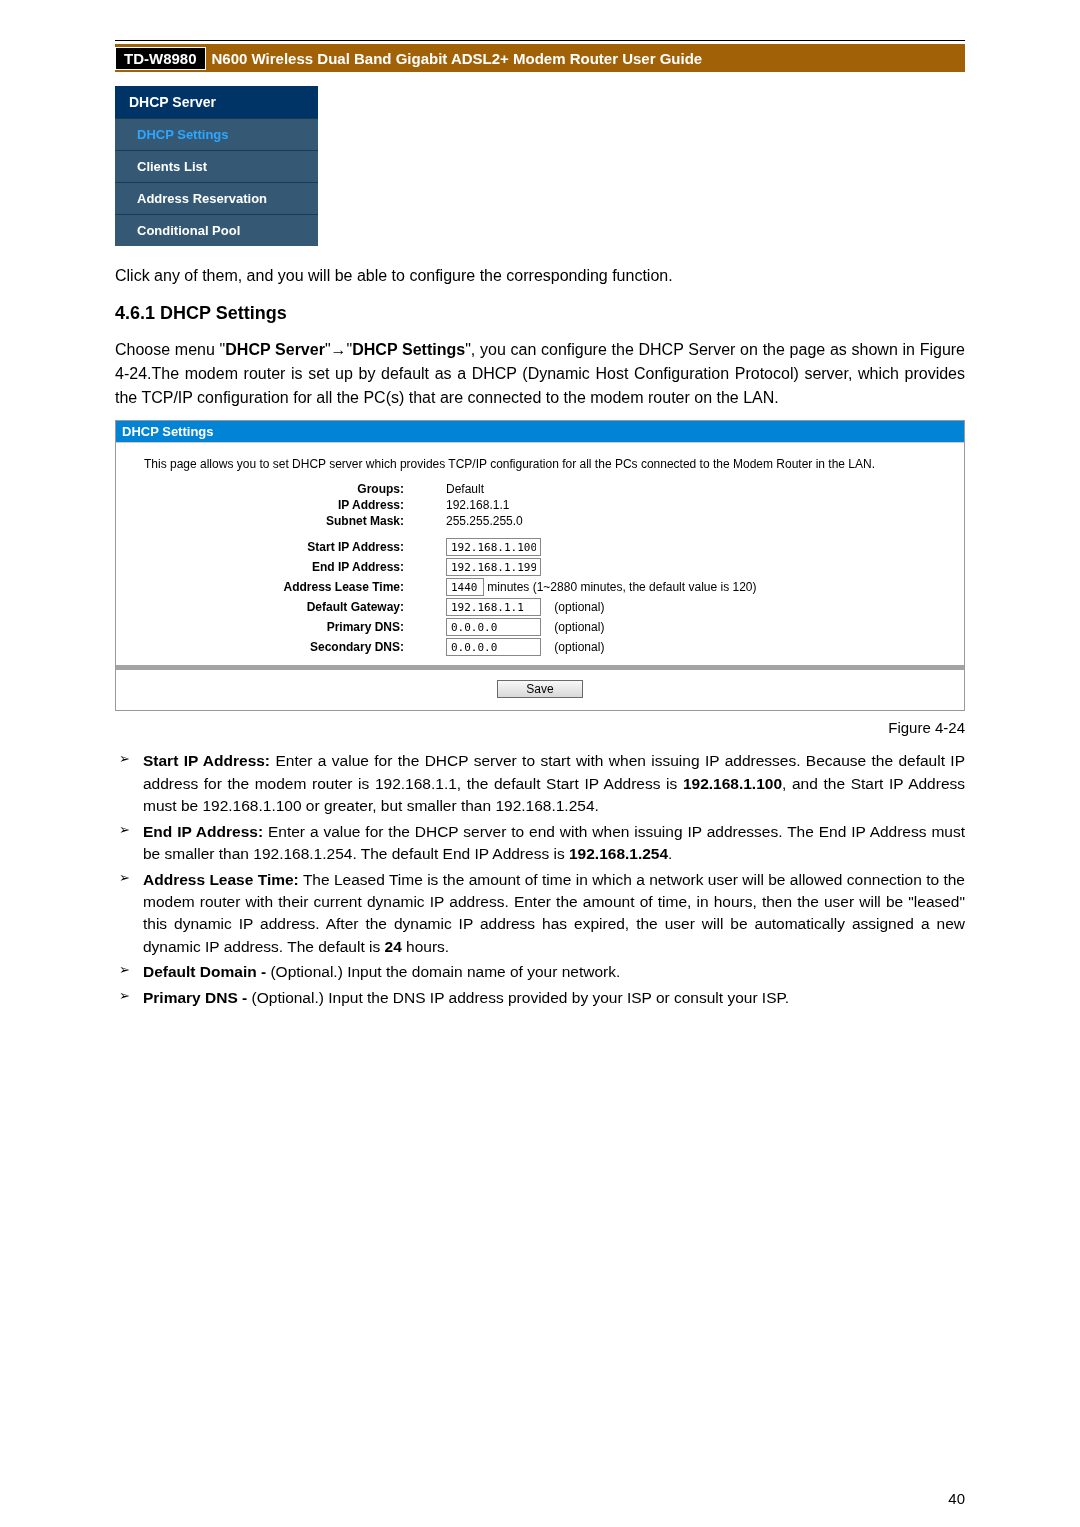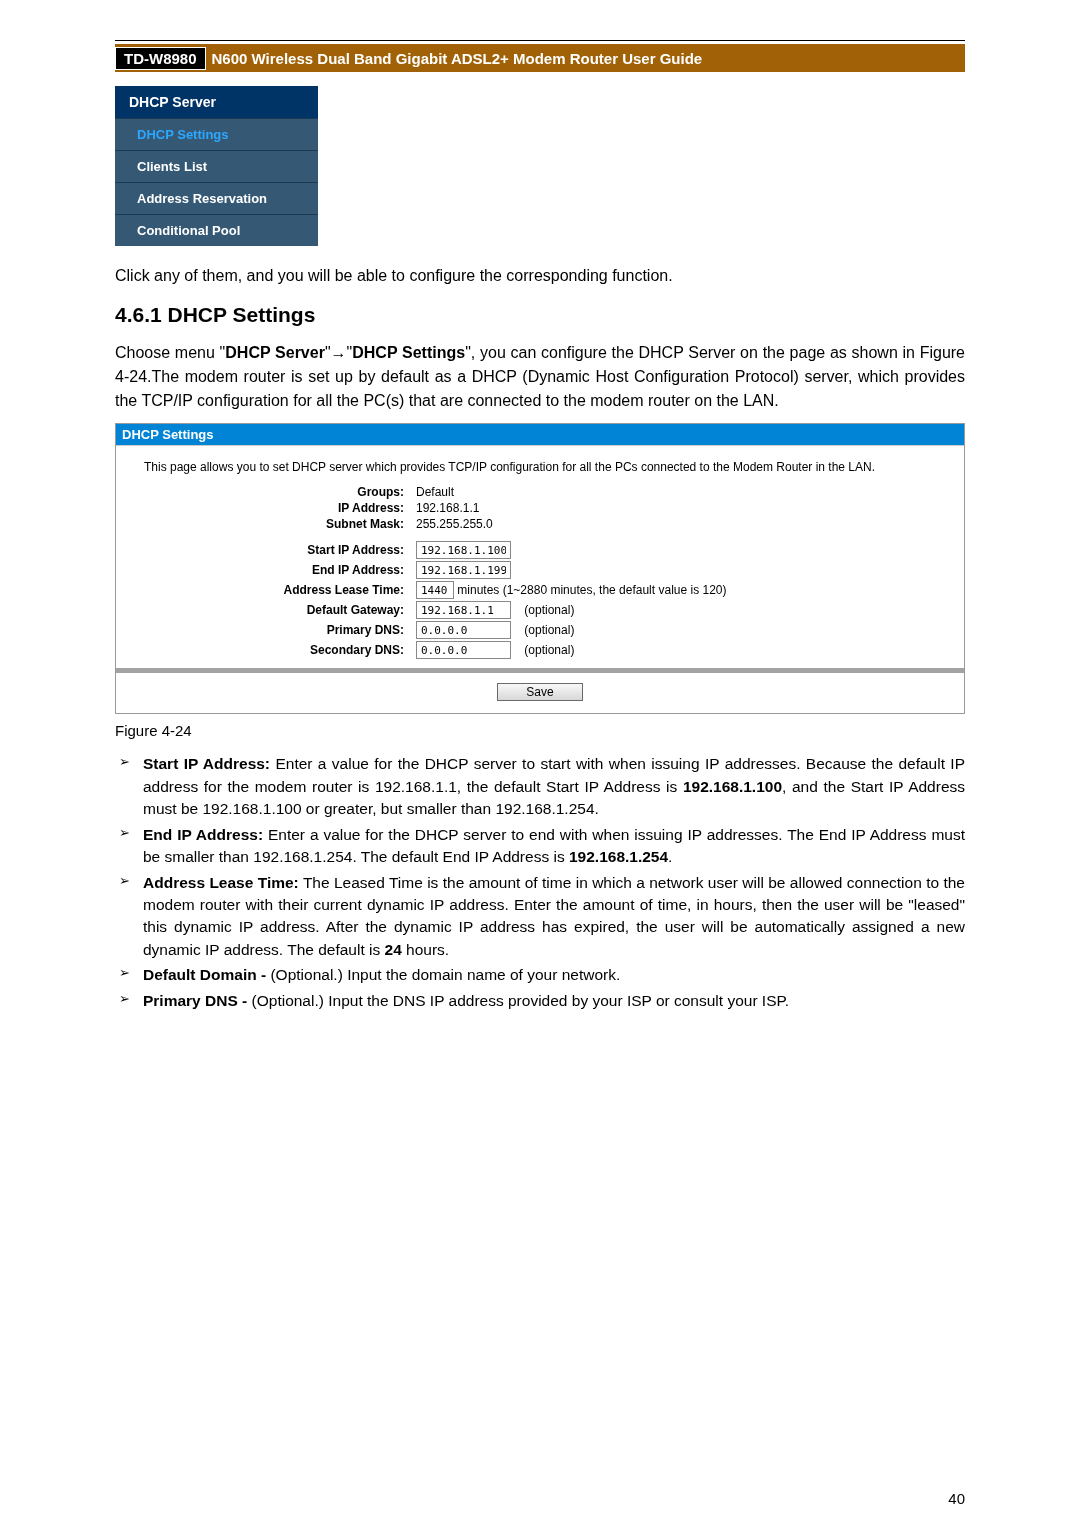--- a/index.html
+++ b/index.html
@@ -58,21 +58,21 @@
       color: #2ca7ff;
     }
     .body-text {
       font-size: 16px;
       line-height: 1.45;
       text-align: justify;
       margin-bottom: 16px;
     }
     .section-heading {
       font-weight: bold;
-      font-size: 21px;
+      font-size: 18px;
       margin-bottom: 14px;
     }
     .intro-para {
       font-size: 16px;
       line-height: 1.5;
       text-align: justify;
       margin-bottom: 10px;
     }
     .panel {
       border: 1px solid #999;
@@ -92,20 +92,21 @@
     .panel-desc {
       font-size: 12px;
       text-align: left;
       padding: 6px 20px 10px 28px;
     }
     .form-row {
       display: flex;
       align-items: center;
       padding: 1px 20px;
       font-size: 12px;
+      gap: 30px;
     }
     .label-col {
       width: 280px;
       text-align: right;
       font-weight: bold;
       font-size: 12px;
       padding-right: 12px;
     }
     .val-col {
       font-size: 12px;
@@ -130,21 +131,21 @@
       border-top: 5px solid #a3a3a3;
     }
     .save-btn {
       font-size: 12px;
       padding: 1px 28px;
       border: 1px solid #6a6a6a;
       background: linear-gradient(#f8f8f8,#d8d8d8);
       color: #000;
     }
     .figure-caption {
-      text-align: left;
+      text-align: right;
       font-size: 15px;
       margin: 8px 0 14px 0;
     }
     .bullet-list {
       list-style: none;
       padding: 0;
     }
     .bullet-list li {
       position: relative;
       padding-left: 28px;

